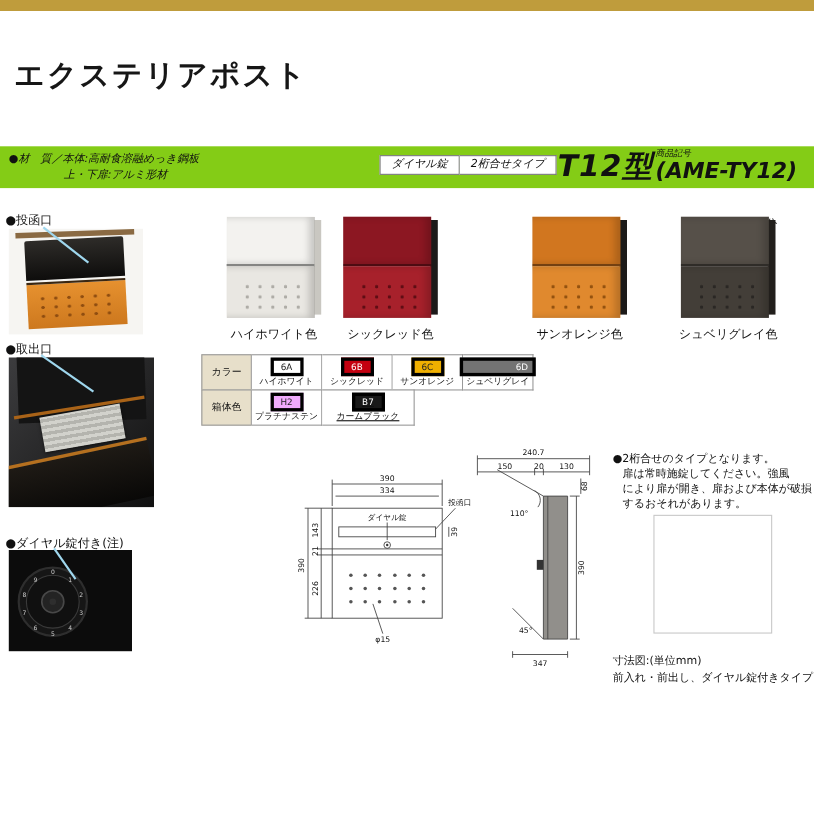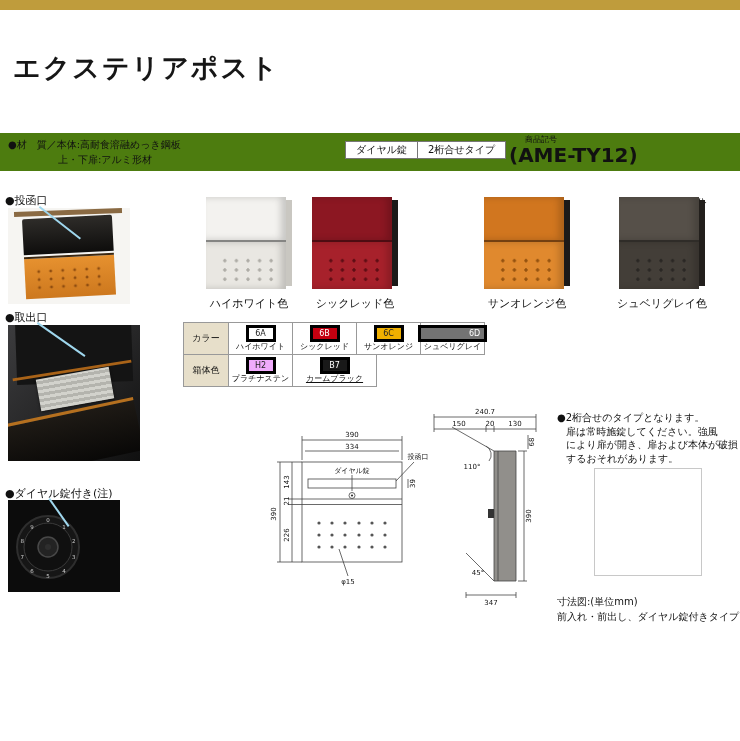--- a/index.html
+++ b/index.html
@@ -15,21 +15,21 @@
   
   .infobar { position: absolute; left: 0; top: 133px; width: 740px; height: 38px; background: #ebe2cd; }
   .material { position: absolute; left: 8px; top: 4px; font-size: 10px; line-height: 15px; }
   .material-line2 { padding-left: 50px; }
   .badges { position: absolute; left: 345px; top: 8px; display: flex; }
   .badge { font-size: 10px; background: #fff; border: 1px solid #777; padding: 2px 10px; line-height: 12px; white-space: nowrap; }
   .badge + .badge { border-left: none; }
   .product-code { position: absolute; left: 507px; top: 2px; display: flex; align-items: flex-end; }
   .model { font-size: 27px; font-weight: bold; line-height: 30px; letter-spacing: 1px; }
   .code-wrap { display: flex; flex-direction: column; align-items: flex-start; margin-left: 2px; }
-  .code-label { font-size: 8px; line-height: 9px; margin-left: 16px; }
+  .code-label { font-size: 8px; line-height: 9px; }
   .code { font-size: 20px; font-weight: bold; line-height: 23px; }
 
   .capacity { position: absolute; left: 646px; top: 196px; font-size: 11px; }
 
   
   .feat-label { position: absolute; left: 5px; font-size: 11px; font-weight: normal; white-space: nowrap; }
   .pointer { position: absolute; height: 2px; background: #9fd7ee; transform-origin: 0 0; z-index: 5; }
 
   .photo { position: absolute; overflow: hidden; }
   .photo1 { left: 8px; top: 208px; width: 122px; height: 96px; background: #f6f5f2; }
@@ -104,30 +104,31 @@
 </style>
 </head>
 <body>
 
 <div class="page">
 
   <div class="topbar" style="background: rgb(191, 156, 60);"></div>
 
   <div class="title">エクステリアポスト</div>
 
-  <div class="infobar" style="background: #4d7c0f;">
+  <div class="infobar" style="background: #84cc16; font-style: italic;">
     <div class="material">
       <div>●材　質／本体:高耐食溶融めっき鋼板</div>
       <div class="material-line2">上・下扉:アルミ形材</div>
     </div>
     <div class="badges">
       <span class="badge">ダイヤル錠</span>
       <span class="badge">2桁合せタイプ</span>
     </div>
     <div class="product-code">
+      <span class="model">T12型</span>
       <span class="code-wrap">
         <span class="code-label">商品記号</span>
         <span class="code">(AME-TY12)</span>
       </span>
     </div>
   </div>
 
   <div class="capacity">★朝刊4日分</div>
 
   <div class="feat-label" style="top:193px">●投函口</div>

